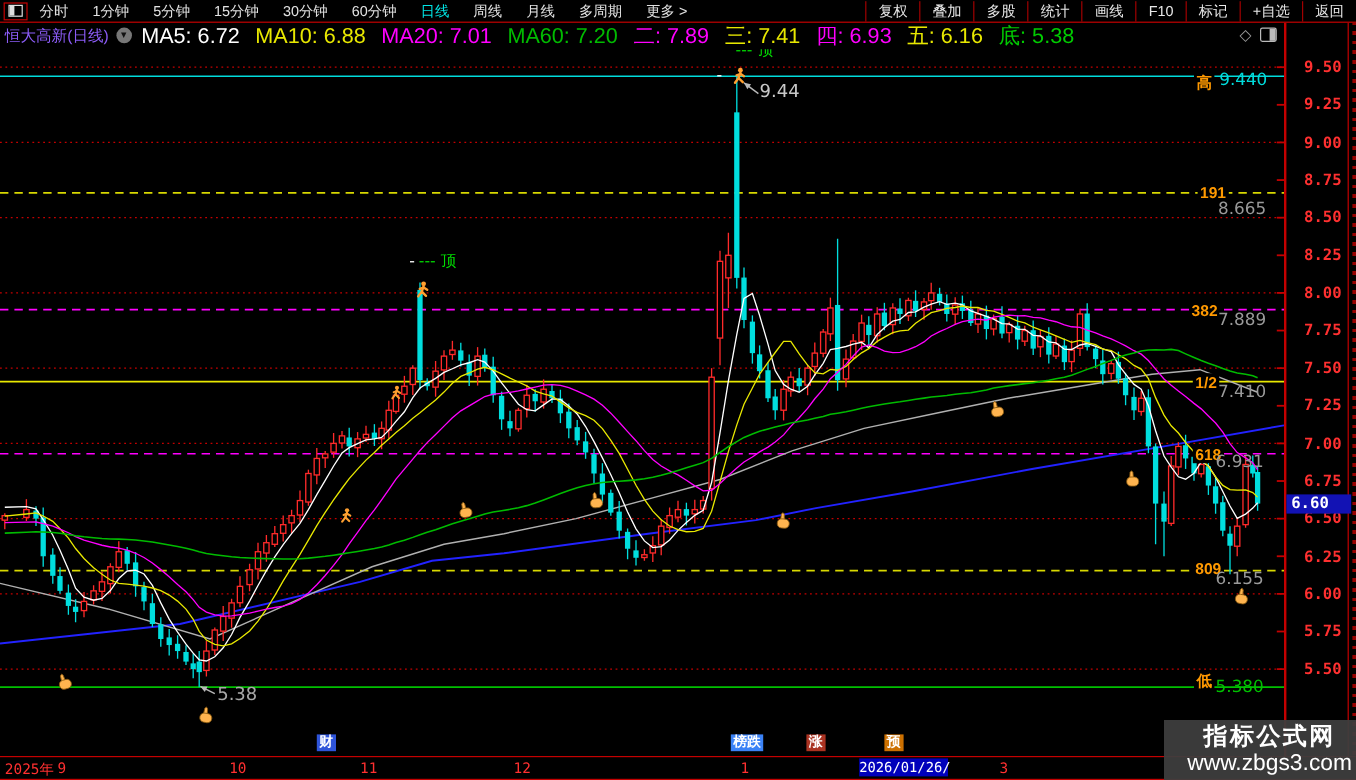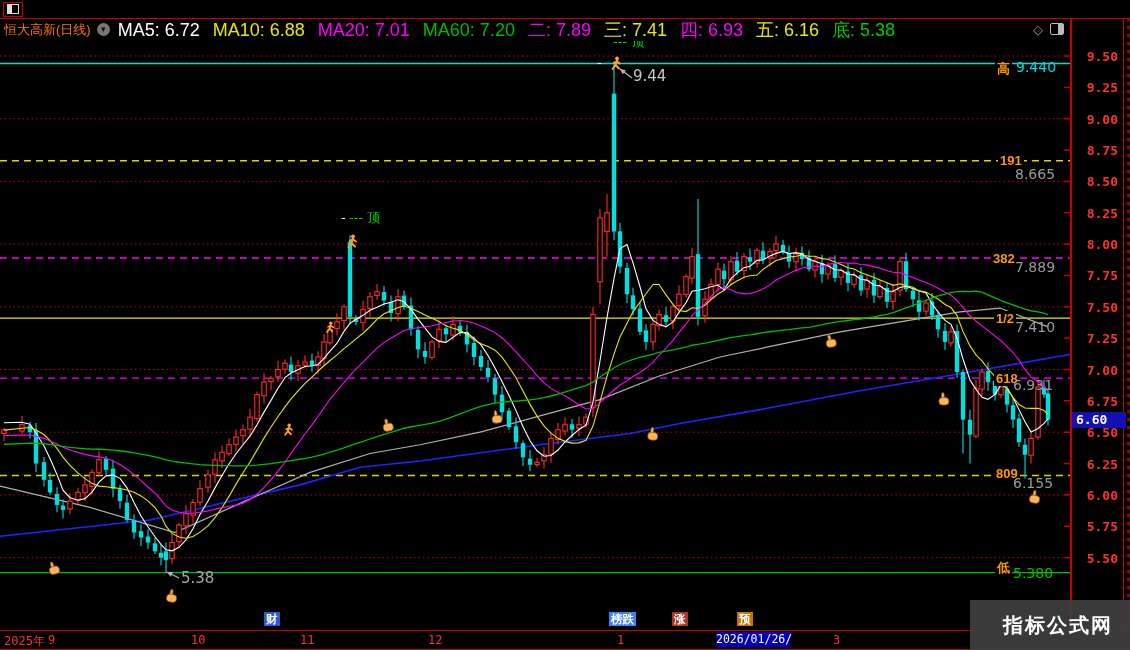--- a/index.html
+++ b/index.html
@@ -12,21 +12,21 @@
   #split-icon{width:18px;height:13px;border:1px solid #c40000;margin-left:3px;display:flex;
               align-items:center;justify-content:center;}
   #split-icon .glyph{width:10px;height:8px;border:1px solid #ddd;position:relative;}
   #split-icon .glyph::after{content:"";position:absolute;left:0;top:0;width:4px;height:8px;background:#ddd;}
   .tb-item{color:#e2e2e2;font-size:12px;padding:0 10px;line-height:17px;white-space:nowrap;cursor:default;}
   .tb-item.active{color:#00e5e5;}
   #tb-right{margin-left:auto;display:flex;}
   .tb-ritem{color:#e8e8e8;font-size:12px;padding:0 10px;line-height:17px;border-left:1px solid #a00000;white-space:nowrap;}
   
   #indbar{position:absolute;left:0;top:19px;width:1070px;height:21px;display:flex;align-items:center;z-index:4;}
-  #ind-title{color:#f97316;font-size:13px;margin-left:4px;white-space:nowrap;}
+  #ind-title{color:#8b5cf6;font-size:13px;margin-left:4px;white-space:nowrap;}
   #ind-drop{width:13px;height:13px;border-radius:50%;background:#777;color:#111;font-size:9px;
             line-height:13px;text-align:center;margin:0 8px 0 6px;}
   .ind-val{font-size:18px;margin-right:13px;white-space:nowrap;}
   #ind-icons{position:absolute;left:1033px;top:19px;width:38px;height:20px;display:flex;align-items:center;z-index:4;}
   #diamond-ic{color:#999;font-size:13px;margin-right:7px;}
   #panel-ic{width:12px;height:10px;border:1px solid #bbb;border-radius:2px;position:relative;}
   #panel-ic::after{content:"";position:absolute;right:0;top:0;width:5px;height:10px;background:#bbb;}
   
   .px-label{position:absolute;width:42px;text-align:right;color:#ff3030;
             font:bold 13px "DejaVu Sans Mono",monospace;z-index:3;}
@@ -619,20 +619,44 @@
       <line x1="1101.6000000000017" y1="648" x2="1101.6000000000017" y2="651" stroke="#c40000"></line>
       <line x1="1114.8000000000018" y1="648" x2="1114.8000000000018" y2="651" stroke="#c40000"></line>
       <line x1="1128.0000000000018" y1="648" x2="1128.0000000000018" y2="651" stroke="#c40000"></line>
       <line x1="45" y1="630" x2="45" y2="648" stroke="#c40000"></line>
     </svg>
 
   <div id="toolbar">
     <div id="split-icon">
         <span class="glyph"></span>
       </div>
+    <div id="tb-left" style="display: flex;">
+        <span class="tb-item">分时</span>
+        <span class="tb-item">1分钟</span>
+        <span class="tb-item">5分钟</span>
+        <span class="tb-item">15分钟</span>
+        <span class="tb-item">30分钟</span>
+        <span class="tb-item">60分钟</span>
+        <span class="tb-item active">日线</span>
+        <span class="tb-item">周线</span>
+        <span class="tb-item">月线</span>
+        <span class="tb-item">多周期</span>
+        <span class="tb-item">更多 &gt;</span>
+      </div>
+    <div id="tb-right">
+        <span class="tb-ritem">复权</span>
+        <span class="tb-ritem">叠加</span>
+        <span class="tb-ritem">多股</span>
+        <span class="tb-ritem">统计</span>
+        <span class="tb-ritem">画线</span>
+        <span class="tb-ritem">F10</span>
+        <span class="tb-ritem">标记</span>
+        <span class="tb-ritem">+自选</span>
+        <span class="tb-ritem">返回</span>
+      </div>
   </div>
 
   <div id="indbar">
     <span id="ind-title">恒大高新(日线)</span>
     <span id="ind-drop">▾</span>
     <span id="ind-values"><span class="ind-val" style="color: rgb(255, 255, 255);">MA5: 6.72</span><span class="ind-val" style="color: rgb(232, 232, 0);">MA10: 6.88</span><span class="ind-val" style="color: rgb(255, 0, 255);">MA20: 7.01</span><span class="ind-val" style="color: rgb(0, 187, 0);">MA60: 7.20</span><span class="ind-val" style="color: rgb(255, 0, 255);">二: 7.89</span><span class="ind-val" style="color: rgb(232, 232, 0);">三: 7.41</span><span class="ind-val" style="color: rgb(255, 0, 255);">四: 6.93</span><span class="ind-val" style="color: rgb(232, 232, 0);">五: 6.16</span><span class="ind-val" style="color: rgb(0, 204, 0);">底: 5.38</span></span>
   </div>
   <div id="ind-icons">
     <span id="diamond-ic">◇</span>
     <span id="panel-ic"></span>
@@ -687,14 +711,15 @@
       <div class="ev-badge" style="left: 672px; background: rgb(170, 51, 34);">涨</div>
       <div class="ev-badge" style="left: 737px; background: rgb(204, 112, 0);">预</div>
     </div>
 
   <div id="sliver">
       <div class="dash"></div>
     </div>
 
   <div id="watermark">
     <div id="wm1">指标公式网</div>
+    <div id="wm2">www.zbgs3.com</div>
   </div>
 </div>
 
 </body></html>

